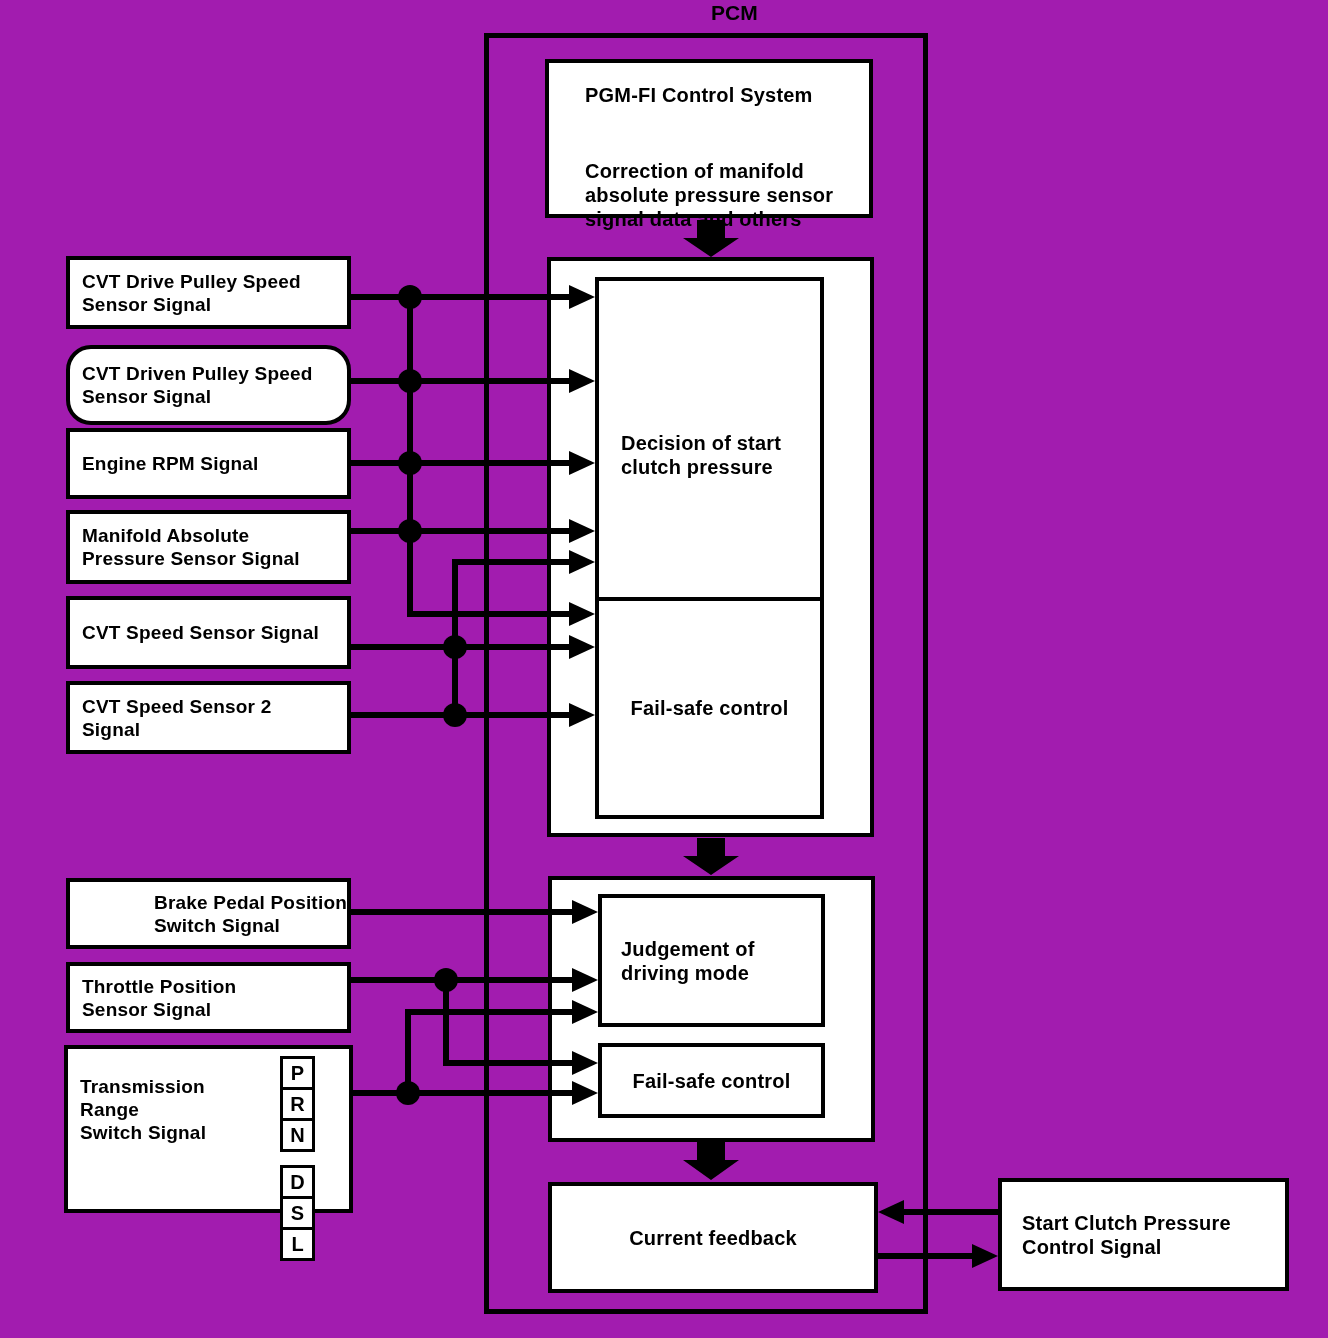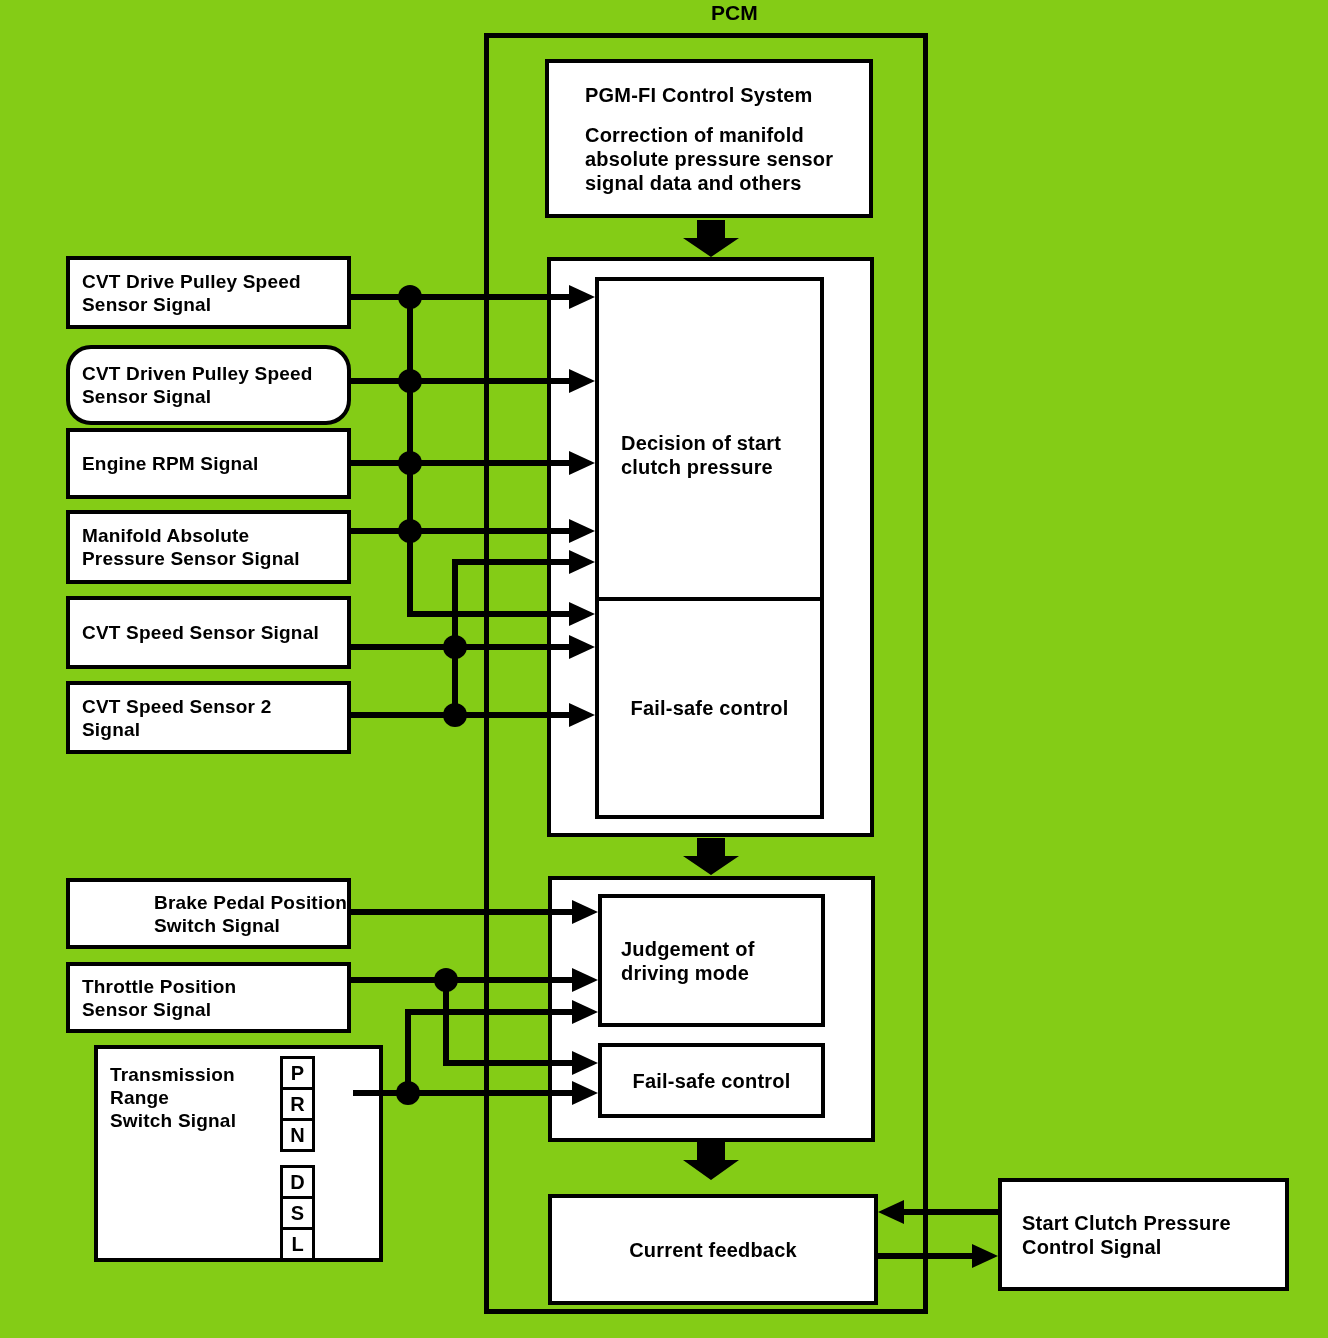--- a/index.html
+++ b/index.html
@@ -1,56 +1,56 @@
 <!DOCTYPE html>
 <html><head>
 <meta charset="utf-8">
 <style>
   html,body { margin:0; padding:0; background:#ffffff; }
   #canvas {
-    position:relative; width:1328px; height:1338px; background:#84cc16;
+    position:relative; width:1328px; height:1338px; background:#a21caf;
     font-family:"Liberation Sans", sans-serif; color:#000;
     overflow:hidden;
     text-decoration:underline;
   }
   .box {
     position:absolute; box-sizing:border-box; border:4px solid #000;
     background:#ffffff; display:flex; align-items:center;
   }
   .lbl {
     font:700 19px/23px "Liberation Sans", sans-serif;
     white-space:pre-line; letter-spacing:0.2px;
   }
   .blk { font-size:20px; line-height:24px; }
   
   .b-pcm { left:484px; top:33px; width:444px; height:1281px; border-width:5px; background:transparent; }
   .pcm-title { position:absolute; left:711px; top:1px; font:700 21px/24px "Liberation Sans", sans-serif; }
   
-  .b-pgmfi { left:545px; top:59px; width:328px; height:159px; flex-direction:column; align-items:flex-start; justify-content:flex-start; padding:20px 6px 0 36px; }
+  .b-pgmfi { left:545px; top:59px; width:328px; height:159px; flex-direction:column; align-items:flex-start; justify-content:flex-start; padding:20px 6px 0 36px;gap:36px; }
   .pgmfi-title { margin-bottom:16px; }
   
   .b-group1 { left:547px; top:257px; width:327px; height:580px; }
   .b-decision { left:595px; top:277px; width:229px; height:356px; padding-left:22px; }
   .b-failsafe1 { left:595px; top:597px; width:229px; height:222px; justify-content:center; }
   .b-group2 { left:548px; top:876px; width:327px; height:266px; }
   .b-judgement { left:598px; top:894px; width:227px; height:133px; padding-left:19px; }
   .b-failsafe2 { left:598px; top:1043px; width:227px; height:75px; justify-content:center; }
-  .b-feedback { left:548px; top:1182px; width:330px; height:111px; justify-content:center;margin-top:12px; }
+  .b-feedback { left:548px; top:1182px; width:330px; height:111px; justify-content:center; }
   .b-output { left:998px; top:1178px; width:291px; height:113px; padding-left:20px; }
   
   .b-in { left:66px; width:285px; padding-left:12px; }
   .b-in1 { top:256px; height:73px; }
   .b-in2 { top:345px; height:80px;border-radius:25px; }
   .b-in3 { top:428px; height:71px; }
   .b-in4 { top:510px; height:74px; }
   .b-in5 { top:596px; height:73px; }
   .b-in6 { top:681px; height:73px; }
   .b-in7 { top:878px; height:71px;justify-content:flex-end; }
   .b-in8 { top:962px; height:71px; }
-  .b-in9 { left:64px; top:1045px; width:289px; height:217px; align-items:flex-start; padding-top:14px;margin-left:30px; }
+  .b-in9 { left:64px; top:1045px; width:289px; height:168px; align-items:flex-start; padding-top:26px; }
   
   .rp {
     position:absolute; left:280px; width:35px; height:34px; box-sizing:border-box;
     border:3px solid #000; background:#fff; display:flex; align-items:center; justify-content:center;
     font:700 20px "Liberation Sans", sans-serif;
   }
   .rp-p { top:1056px; } .rp-r { top:1087px; } .rp-n { top:1118px; }
   .rp-d { top:1165px; } .rp-s { top:1196px; } .rp-l { top:1227px; }
   
   .wires { position:absolute; left:0; top:0; width:1328px; height:1338px; pointer-events:none; }

